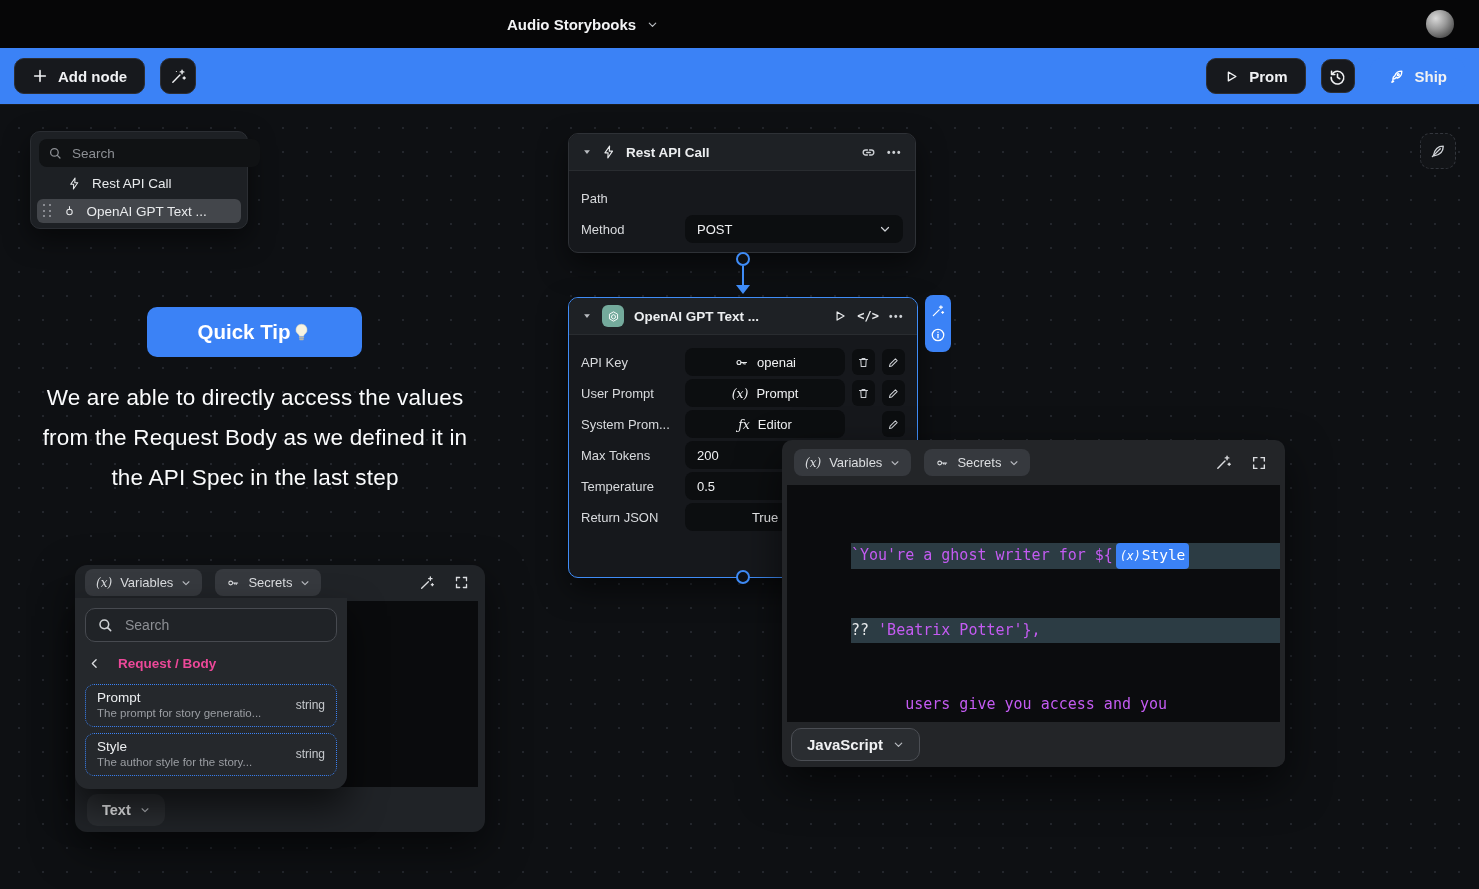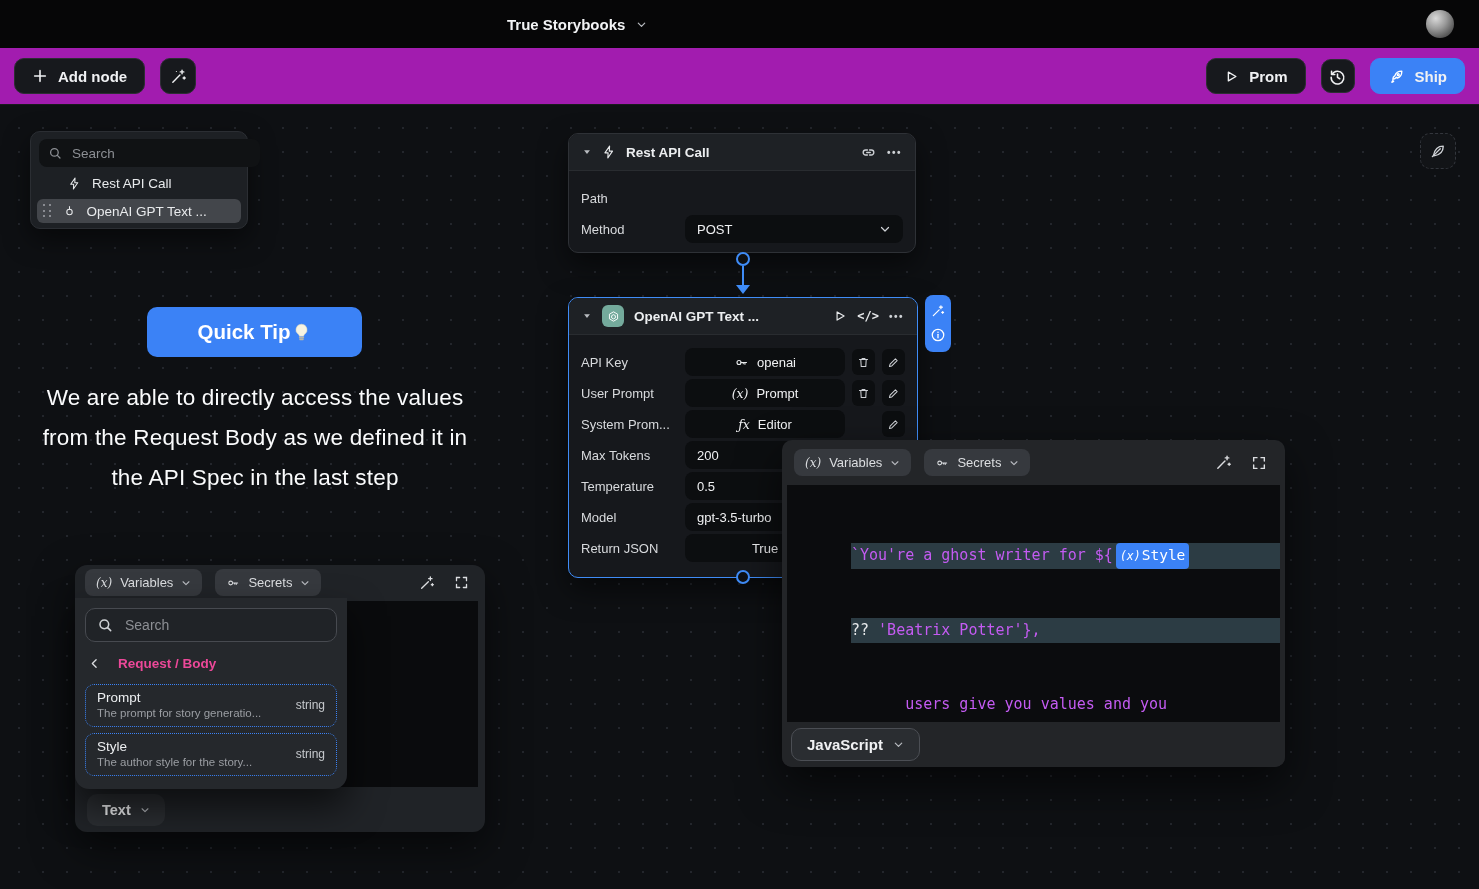--- a/index.html
+++ b/index.html
@@ -14,21 +14,21 @@
   svg { display:block; }
 
   
   .app-header { position:relative; height:48px; background:#060607; }
   .wf-title { position:absolute; left:507px; top:0; height:48px; display:flex; align-items:center; gap:11px;
     font-size:15px; font-weight:700; color:#f2f3f5; cursor:pointer; }
   .avatar { position:absolute; right:25px; top:10px; width:28px; height:28px; border-radius:50%;
     background:radial-gradient(circle at 35% 30%, #d9d9d9, #9a9a9a 40%, #565656 75%, #333 100%); }
 
   
-  .toolbar { height:57px; background:#a21caf; border-bottom:1px solid #191b1e;
+  .toolbar { height:57px; background:#3b82f6; border-bottom:1px solid #191b1e;
     display:flex; align-items:center; padding:0 14px; gap:15px; }
   .btn { display:flex; align-items:center; justify-content:center; gap:10px;
     background:#17191d; border:1px solid #2c2e33; border-radius:10px; height:36px; padding:0 17px;
     font-size:15px; font-weight:600; color:#f0f1f3; cursor:pointer; }
   .icon-btn { width:36px; padding:0; }
   .icon-btn.small { width:34px; height:34px; }
   .btn.ship { background:#3b82f6; border-color:#3b82f6; font-weight:700; }
   .tb-spacer { flex:1; }
 
   
@@ -154,21 +154,21 @@
   
   .feather-btn { position:absolute; left:1420px; top:28px; width:36px; height:36px; z-index:2;
     border:1px dashed #33363c; border-radius:10px; background:#121417;
     display:flex; align-items:center; justify-content:center; cursor:pointer; }
 </style>
 </head>
 <body>
 
 <div class="app-header">
   <div class="wf-title">
-    <span>True Storybooks</span>
+    <span>Audio Storybooks</span>
     <svg width="11" height="11" viewBox="0 0 24 24" fill="none" stroke="#b9bcc1" stroke-width="2.6" stroke-linecap="round" stroke-linejoin="round">
         <path d="M5 9l7 7 7-7"></path>
       </svg>
   </div>
   <div class="avatar"></div>
 </div>
 
 <div class="toolbar">
   <div class="btn">
     <svg width="16" height="16" viewBox="0 0 24 24" fill="none" stroke="#f0f1f3" stroke-width="2.4" stroke-linecap="round">
@@ -362,26 +362,20 @@
         </div>
       </div>
 
       <div class="node-row">
         <span class="node-label">Temperature</span>
         <div class="field wide">
           <span>0.5</span>
         </div>
       </div>
 
-      <div class="node-row">
-        <span class="node-label">Model</span>
-        <div class="field wide">
-          <span>gpt-3.5-turbo</span>
-        </div>
-      </div>
 
       <div class="node-row">
         <span class="node-label">Return JSON</span>
         <div class="field chip centered">
           <span>True</span>
         </div>
       </div>
     </div>
   </div>
 
@@ -506,21 +500,21 @@
             <path d="M20 13v3M18.5 14.5h3"></path>
           </svg>
         <svg width="16" height="16" viewBox="0 0 24 24" fill="none" stroke="#dcdee1" stroke-width="2.1" stroke-linecap="round">
             <path d="M4 9V4h5M15 4h5v5M20 15v5h-5M9 20H4v-5"></path>
           </svg>
       </div>
     </div>
     <div class="code-body">
       <div class="code-line hl"><span>`You're a ghost writer for ${</span><span class="var-chip"><span class="vc-x">(x)</span><span>Style</span></span></div>
       <div class="code-line hl"><span class="op">??</span><span> 'Beatrix Potter'},</span></div>
-      <div class="code-line">      users give you values and you</div>
+      <div class="code-line">      users give you access and you</div>
       
       
       
       
       
       
       
     </div>
     <div class="code-footer">
       <div class="lang-pill">

